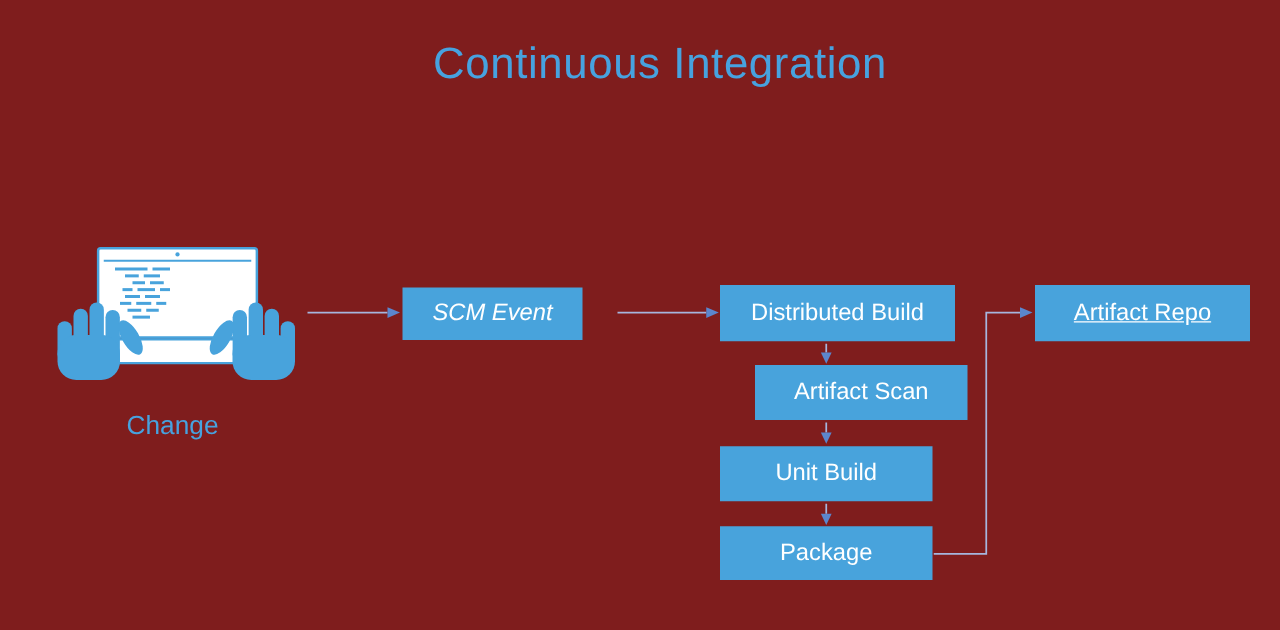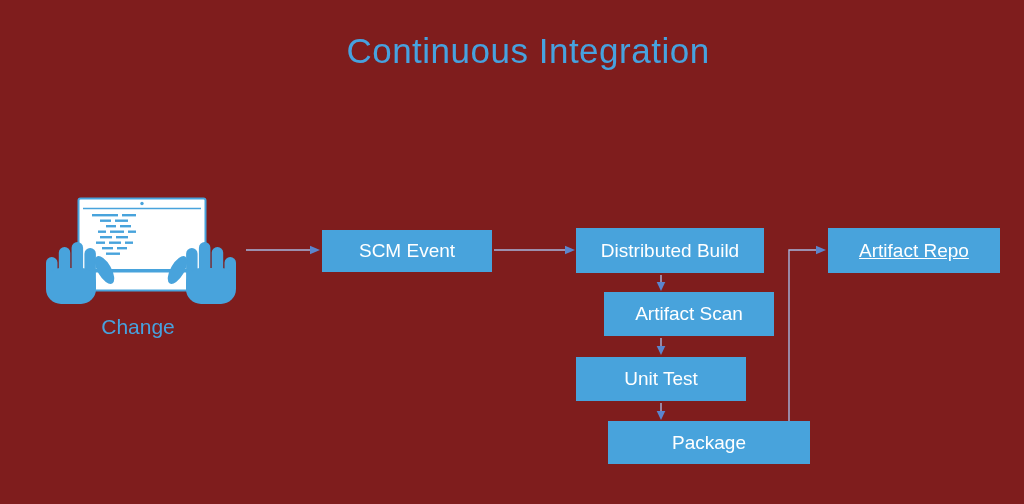--- a/index.html
+++ b/index.html
@@ -40,21 +40,21 @@
     font-size:19px;
     white-space:nowrap;
   }
   .illustration{
     position:absolute;
     left:40px;top:188px;
     width:225px;height:130px;
   }
   .change-label{
     position:absolute;
-    left:58px;top:315px;
+    left:58px;top:329px;
     width:160px;
     text-align:center;
     font-size:21px;
     font-weight:500;
     color:var(--accent-text);
   }
 </style>
 </head>
 <body>
 
@@ -132,25 +132,25 @@
 
       <path d="M31 83.5 L174 83.5 L180 102.5 L24 102.5 Z" fill="#ffffff" stroke="#48a3dc" stroke-width="1.8"></path>
 
       <use href="#hand" transform="translate(6,54)"></use>
       <use href="#hand" transform="translate(196,54) scale(-1 1)"></use>
     </svg>
   </div>
 
   <div class="change-label">Change</div>
 
-  <div class="node" style="left:322px;top:230px;width:170px;height:42px;">SCM Event</div>
+  <div class="node" style="left:322px;top:230px;width:144px;height:42px;font-style:italic;">SCM Event</div>
 
   <div class="node" style="left:576px;top:228px;width:188px;height:45px;">Distributed Build</div>
 
   <div class="node" style="left:604px;top:292px;width:170px;height:44px;">Artifact Scan</div>
 
-  <div class="node" style="left:576px;top:357px;width:170px;height:44px;">Unit Test</div>
+  <div class="node" style="left:576px;top:357px;width:170px;height:44px;">Unit Build</div>
 
-  <div class="node" style="left:608px;top:421px;width:202px;height:43px;">Package</div>
+  <div class="node" style="left:576px;top:421px;width:170px;height:43px;">Package</div>
 
   <div class="node" style="left:828px;top:228px;width:172px;height:45px;text-decoration:underline;">Artifact Repo</div>
 
 </div>
 
 </body></html>

